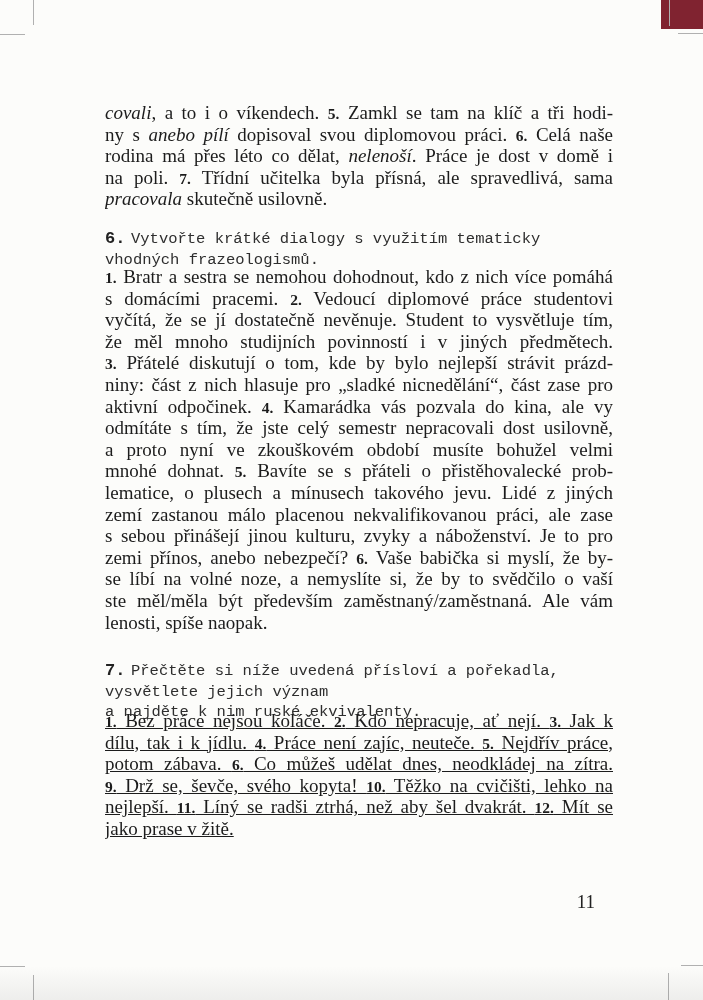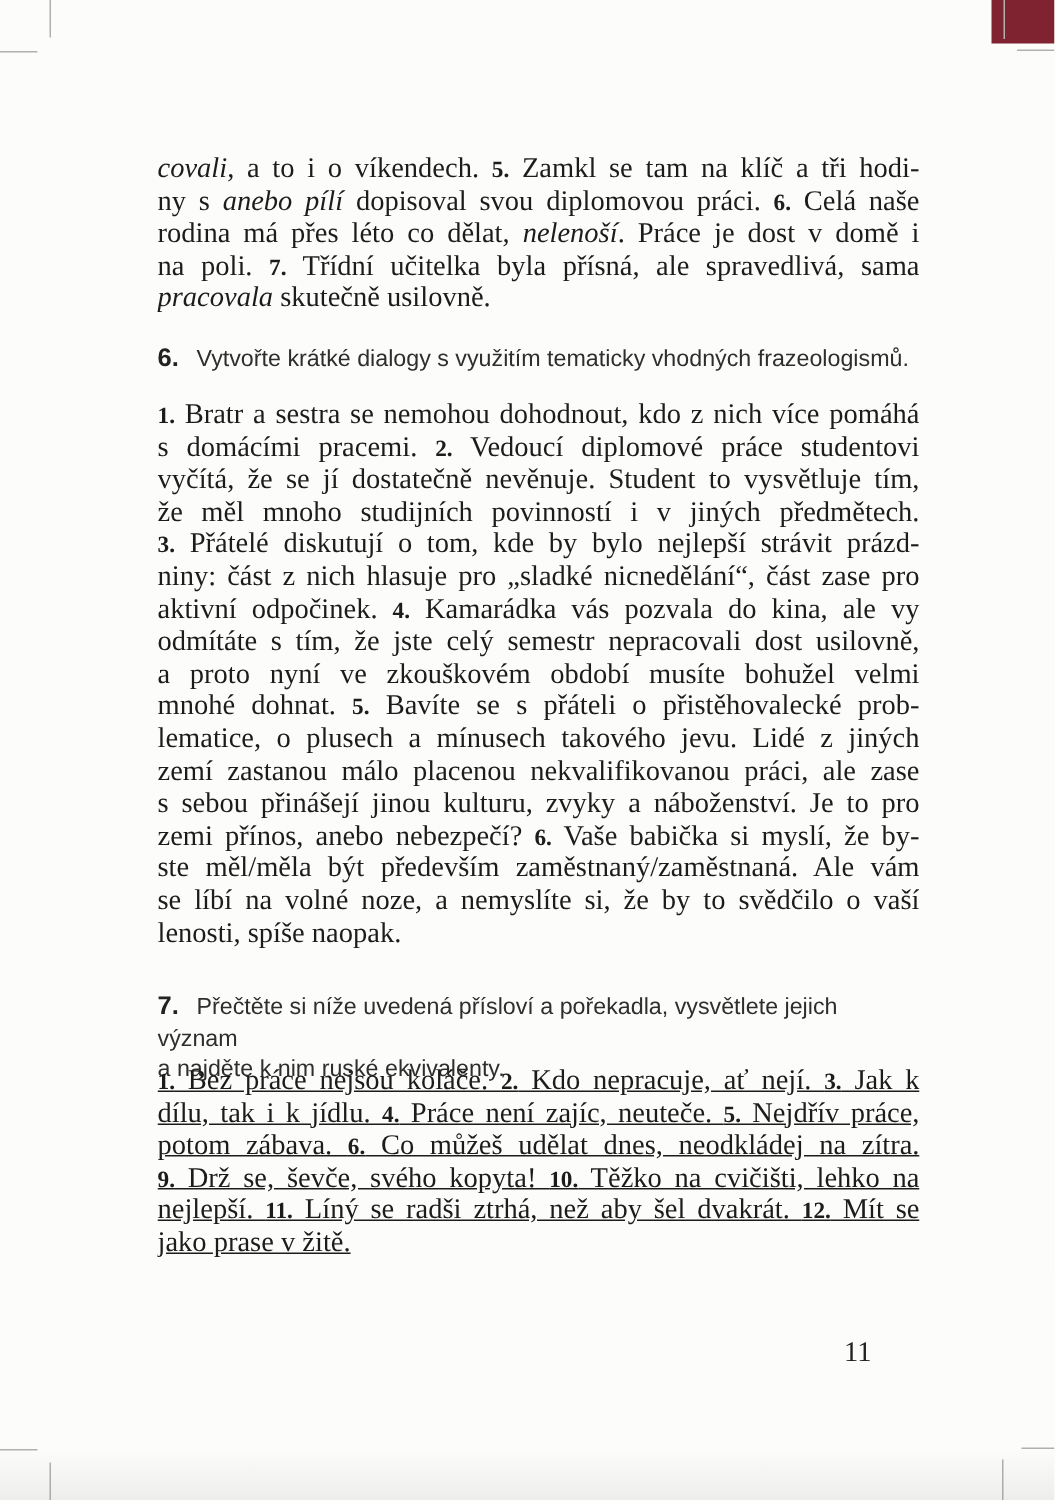--- a/index.html
+++ b/index.html
@@ -20,27 +20,27 @@
   .body-par { font-size:19px; line-height:21.6px; }
   .body-par .line {
     text-align:justify; text-align-last:justify;
     overflow:hidden; height:21.6px;
   }
   .body-par .line.last { text-align-last:left; }
   .seg-r { }
   .seg-i { font-style:italic; }
   .seg-n { font-weight:700; font-size:15.5px; }
   .heading {
-    font-family:Liberation Sans, sans-serif;
+    font-family:Liberation Mono, monospace;
     font-size:15.5px; line-height:20.5px; color:#2e2e2e;
   }
   .heading .line { text-align:left; text-align-last:left; overflow:hidden; }
   .h-num { display:inline-block; width:26px; font-weight:700; font-size:17px; color:#222; }
   .page-number {
-    position:absolute; top:891px; right:122px;
+    position:absolute; top:891px; right:108px;
     font-size:19px; color:#222;
   }
   
   .corner-tab {
     position:absolute; top:0; right:0;
     width:42px; height:29px;
     background:var(--tab-color,#802330);
   }
   
   .mark { position:absolute; background:var(--crop-color,#adadad); }
@@ -95,22 +95,22 @@
       <div class="line"><span class="seg-n">3.</span><span class="seg-r"> Přátelé diskutují o tom, kde by bylo nejlepší strávit prázd-</span></div>
       <div class="line"><span class="seg-r">niny: část z nich hlasuje pro „sladké nicnedělání“, část zase pro</span></div>
       <div class="line"><span class="seg-r">aktivní odpočinek. </span><span class="seg-n">4.</span><span class="seg-r"> Kamarádka vás pozvala do kina, ale vy</span></div>
       <div class="line"><span class="seg-r">odmítáte s tím, že jste celý semestr nepracovali dost usilovně,</span></div>
       <div class="line"><span class="seg-r">a proto nyní ve zkouškovém období musíte bohužel velmi</span></div>
       <div class="line"><span class="seg-r">mnohé dohnat. </span><span class="seg-n">5.</span><span class="seg-r"> Bavíte se s přáteli o přistěhovalecké prob-</span></div>
       <div class="line"><span class="seg-r">lematice, o plusech a mínusech takového jevu. Lidé z jiných</span></div>
       <div class="line"><span class="seg-r">zemí zastanou málo placenou nekvalifikovanou práci, ale zase</span></div>
       <div class="line"><span class="seg-r">s sebou přinášejí jinou kulturu, zvyky a náboženství. Je to pro</span></div>
       <div class="line"><span class="seg-r">zemi přínos, anebo nebezpečí? </span><span class="seg-n">6.</span><span class="seg-r"> Vaše babička si myslí, že by-</span></div>
+      <div class="line"><span class="seg-r">se líbí na volné noze, a nemyslíte si, že by to svědčilo o vaší</span></div>
       <div class="line"><span class="seg-r">ste měl/měla být především zaměstnaný/zaměstnaná. Ale vám</span></div>
-      <div class="line"><span class="seg-r">se líbí na volné noze, a nemyslíte si, že by to svědčilo o vaší</span></div>
       <div class="line last"><span class="seg-r">lenosti, spíše naopak.</span></div>
     </section>
 
   <section id="sec-ex7-heading" class="textcol heading">
       <div class="line"><span class="h-num">7.</span><span class="seg-r">Přečtěte si níže uvedená přísloví a pořekadla, vysvětlete jejich význam</span></div>
       <div class="line"><span class="seg-r">a najděte k nim ruské ekvivalenty.</span></div>
     </section>
 
   <section id="sec-ex7-body" class="textcol body-par">
       <div class="line"><span class="seg-n">1.</span><span class="seg-r"> Bez práce nejsou koláče. </span><span class="seg-n">2.</span><span class="seg-r"> Kdo nepracuje, ať nejí. </span><span class="seg-n">3.</span><span class="seg-r"> Jak k</span></div>

